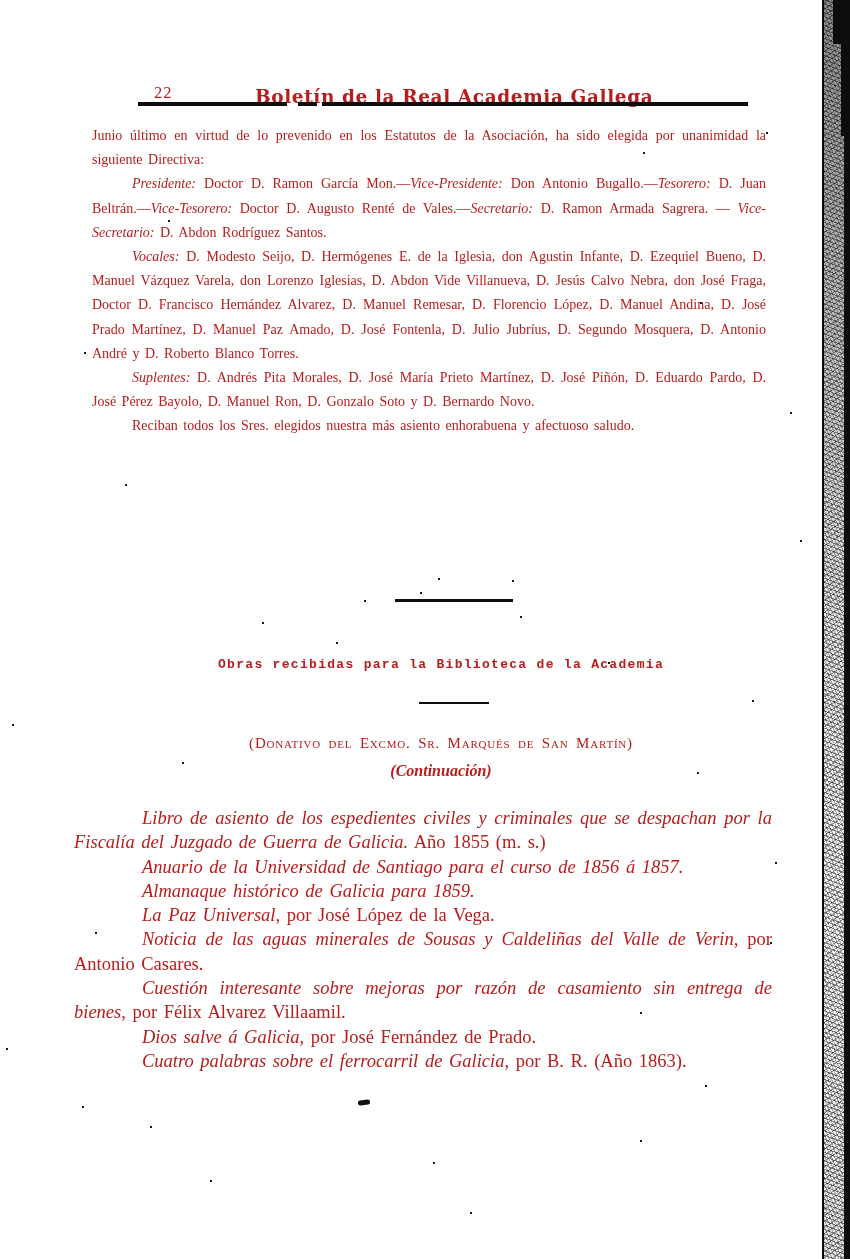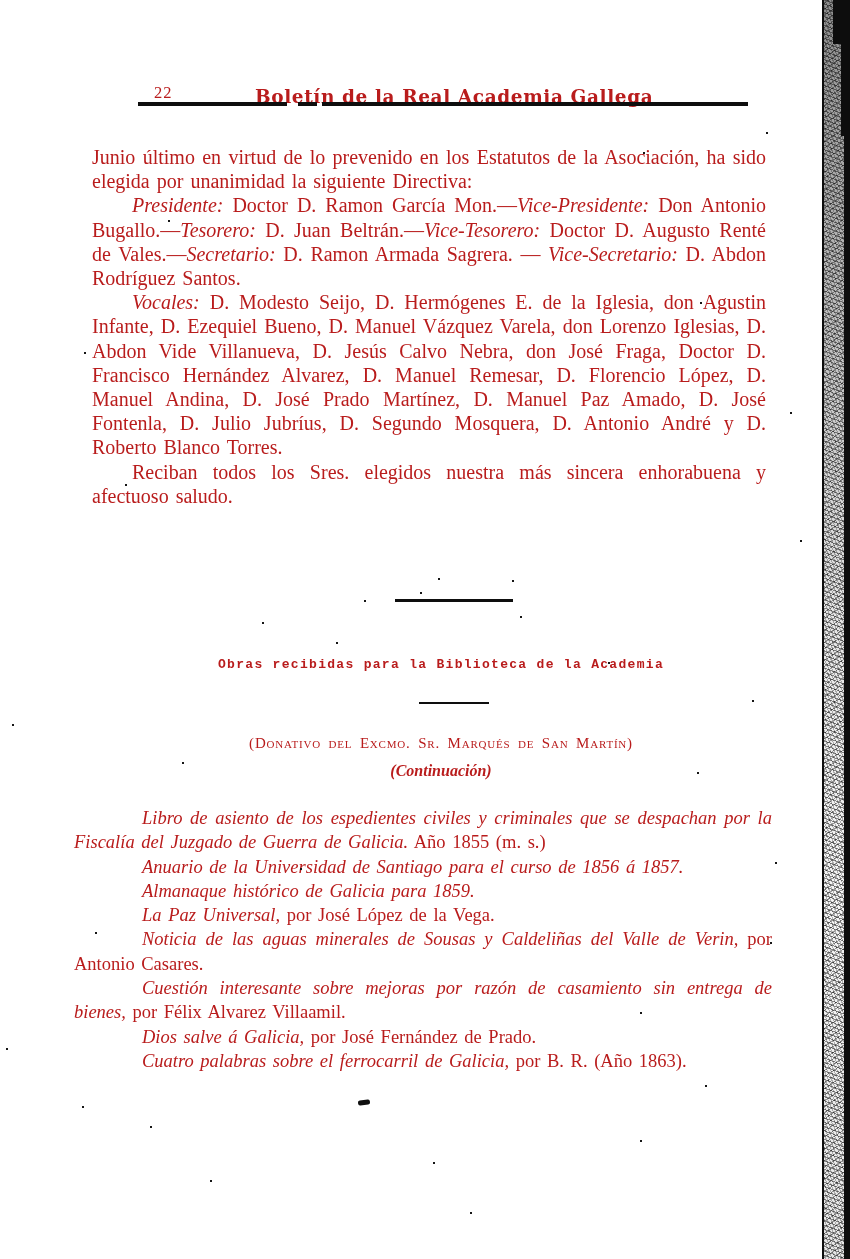--- a/index.html
+++ b/index.html
@@ -18,21 +18,21 @@
   .header-rule{
     position:absolute;left:138px;top:102px;width:610px;height:4px;
     background:linear-gradient(90deg,
       #0e0e0e 0 24.5%,transparent 24.5% 26.2%,
       #0e0e0e 26.2% 29.4%,transparent 29.4% 30.2%,
       #0e0e0e 30.2% 100%);
   }
   
   .body-block{
     position:absolute;left:92px;top:124px;width:674px;
-    font-size:20px;line-height:24.2px;text-align:justify;word-spacing:2px;margin-top:21px;
+    font-size:14px;line-height:24.2px;text-align:justify;word-spacing:2px;
   }
   .body-block p{margin:0;}
   .indent{text-indent:40px;}
   .it{font-style:italic;}
   
   .divider{position:absolute;background:#0e0e0e;}
   .divider-1{left:395px;top:599px;width:118px;height:3px;}
   .divider-2{left:419px;top:702px;width:70px;height:2px;}
   .centered{position:absolute;left:96px;width:690px;text-align:center;margin:0;}
   .section-title{
@@ -83,21 +83,22 @@
 <div class="page">
 
   <span class="pagenum">22</span>
   <h1 class="journal-title">Boletín de la Real Academia Gallega</h1>
   <div class="header-rule"></div>
 
   <main class="body-block">
     <p>Junio último en virtud de lo prevenido en los Estatutos de la Asociación, ha sido elegida por unanimidad la siguiente Directiva:</p>
     <p class="indent"><span class="it">Presidente:</span><span> Doctor D. Ramon García Mon.—</span><span class="it">Vice-Presidente:</span><span> Don Antonio Bugallo.—</span><span class="it">Tesorero:</span><span> D. Juan Beltrán.—</span><span class="it">Vice-Tesorero:</span><span> Doctor D. Augusto Renté de Vales.—</span><span class="it">Secretario:</span><span> D. Ramon Armada Sagrera. — </span><span class="it">Vice-Secretario:</span><span> D. Abdon Rodríguez Santos.</span></p>
     <p class="indent"><span class="it">Vocales:</span><span> D. Modesto Seijo, D. Hermógenes E. de la Iglesia, don Agustin Infante, D. Ezequiel Bueno, D. Manuel Vázquez Varela, don Lorenzo Iglesias, D. Abdon Vide Villanueva, D. Jesús Calvo Nebra, don José Fraga, Doctor D. Francisco Hernández Alvarez, D. Manuel Remesar, D. Florencio López, D. Manuel Andina, D. José Prado Martínez, D. Manuel Paz Amado, D. José Fontenla, D. Julio Jubríus, D. Segundo Mosquera, D. Antonio André y D. Roberto Blanco Torres.</span></p>
-    <p class="indent">Reciban todos los Sres. elegidos nuestra más sincera enhorabuena y afectuoso saludo.</p>
+    <p class="indent"><span class="it">Suplentes:</span><span> D. Andrés Pita Morales, D. José María Prieto Martínez, D. José Piñón, D. Eduardo Pardo, D. José Pérez Bayolo, D. Manuel Ron, D. Gonzalo Soto y D. Bernardo Novo.</span></p>
+    <p class="indent">Reciban todos los Sres. elegidos nuestra más asiento enhorabuena y afectuoso saludo.</p>
   </main>
 
   <div class="divider divider-1"></div>
   <h2 class="centered section-title">Obras recibidas para la Biblioteca de la Academia</h2>
   <div class="divider divider-2"></div>
 
   <p class="centered donor">(Donativo del Excmo. Sr. Marqués de San Martín)</p>
   <p class="centered continuation">(Continuación)</p>
 
   <section class="book-list">

